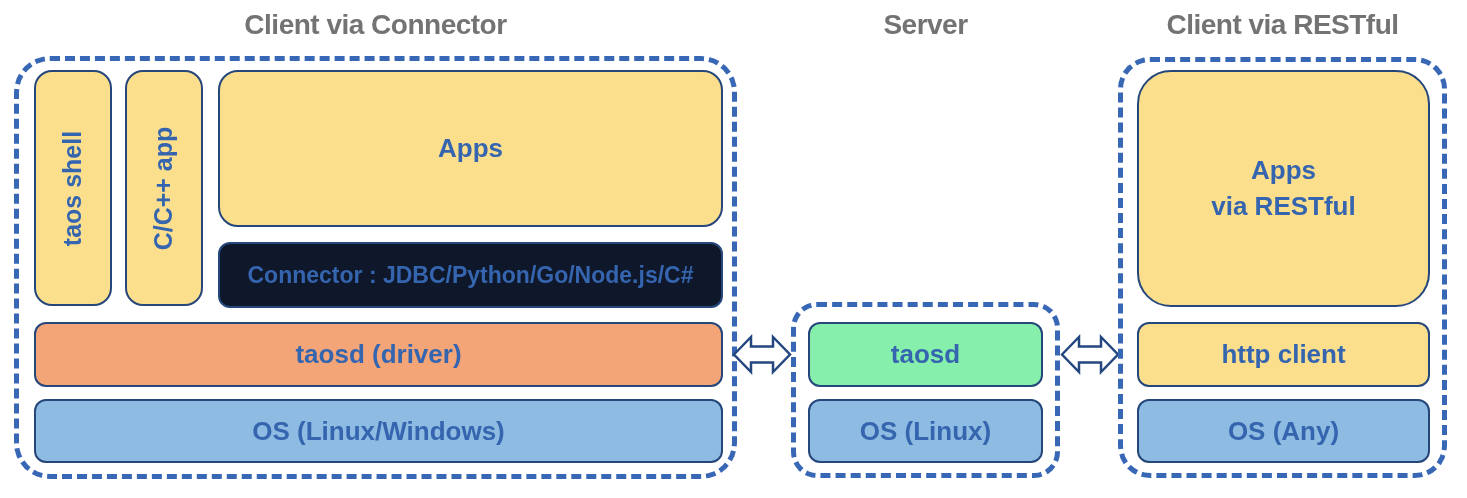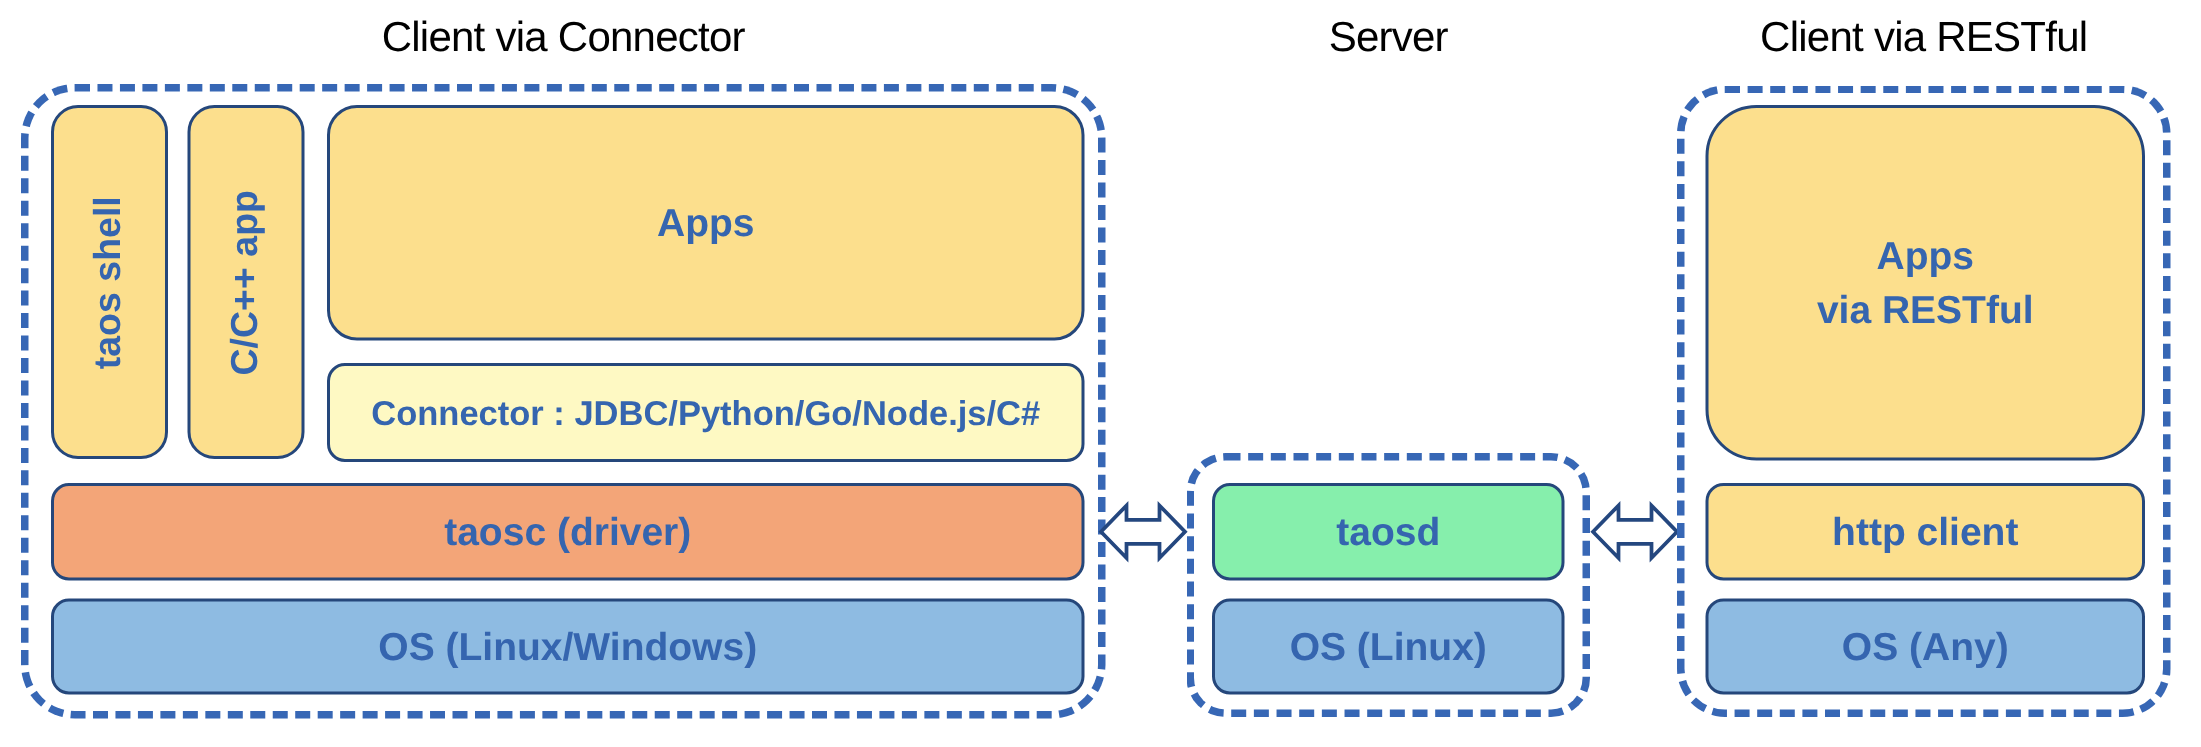--- a/index.html
+++ b/index.html
@@ -9,22 +9,22 @@
     width: 1467px;
     height: 498px;
     background: #ffffff;
     overflow: hidden;
   }
   .heading {
     position: absolute;
     top: 9px;
     text-align: center;
     font-size: 28px;
-    font-weight: 400;
-    color: #000000;
+    font-weight: 700;
+    color: #737373;
     letter-spacing: -0.5px;
   }
   #heading-left   { left: 14px;   width: 723px; }
   #heading-server { left: 791px;  width: 269px; }
   #heading-right  { left: 1118px; width: 329px; }
 
   .dashed-group {
     position: absolute;
     border: 5px dashed #3767B5;
   }
@@ -41,21 +41,21 @@
     justify-content: center;
     text-align: center;
     font-weight: 700;
     color: #3565AF;
     font-size: 26px;
   }
   .fill-yellow { background: #FCDF8D; }
   .fill-orange { background: #F3A578; }
   .fill-blue   { background: #8EBBE2; }
   .fill-green  { background: #86efac; }
-  .fill-gray   { background: #fef9c3; text-align: center; }
+  .fill-gray   { background: #0f172a; text-align: center; }
 
   #box-taos-shell { left: 34px;  top: 70px;  width: 78px;  height: 236px; border-radius: 18px; }
   #box-cpp-app    { left: 125px; top: 70px;  width: 78px;  height: 236px; border-radius: 18px; }
   #box-apps       { left: 218px; top: 70px;  width: 505px; height: 157px; border-radius: 20px; }
   #box-connector  { left: 218px; top: 242px; width: 505px; height: 66px;  font-size: 23px; }
   #box-taosc      { left: 34px;  top: 322px; width: 689px; height: 65px; }
   #box-os-left    { left: 34px;  top: 399px; width: 689px; height: 64px; align-items: center; }
 
   #box-taosd      { left: 808px; top: 322px; width: 235px; height: 65px; }
   #box-os-server  { left: 808px; top: 399px; width: 235px; height: 64px; }
@@ -100,21 +100,21 @@
 
   <div class="box fill-yellow" id="box-apps">
     <span>Apps</span>
   </div>
 
   <div class="box fill-gray" id="box-connector">
     <span>Connector : JDBC/Python/Go/Node.js/C#</span>
   </div>
 
   <div class="box fill-orange" id="box-taosc">
-    <span>taosc (driver)</span>
+    <span>taosd (driver)</span>
   </div>
 
   <div class="box fill-blue" id="box-os-left">
     <span>OS (Linux/Windows)</span>
   </div>
 
   <svg class="arrow" id="arrow-left" viewBox="0 0 60 47">
     <path d="M2,23.5 L19,6 L19,15.5 L41,15.5 L41,6 L58,23.5 L41,41 L41,31.5 L19,31.5 L19,41 Z" fill="#FFFFFF" stroke="#24477F" stroke-width="2.5" stroke-linejoin="miter"></path>
   </svg>
 

